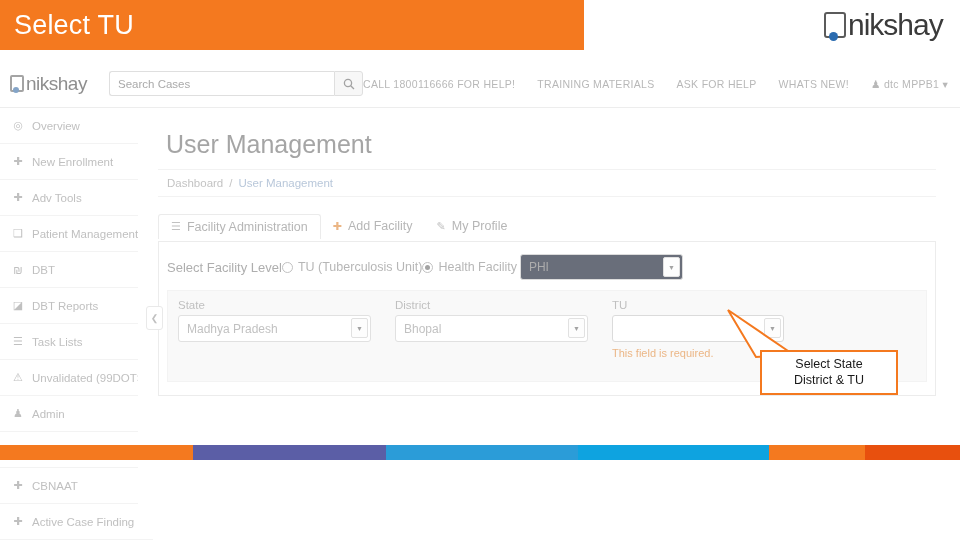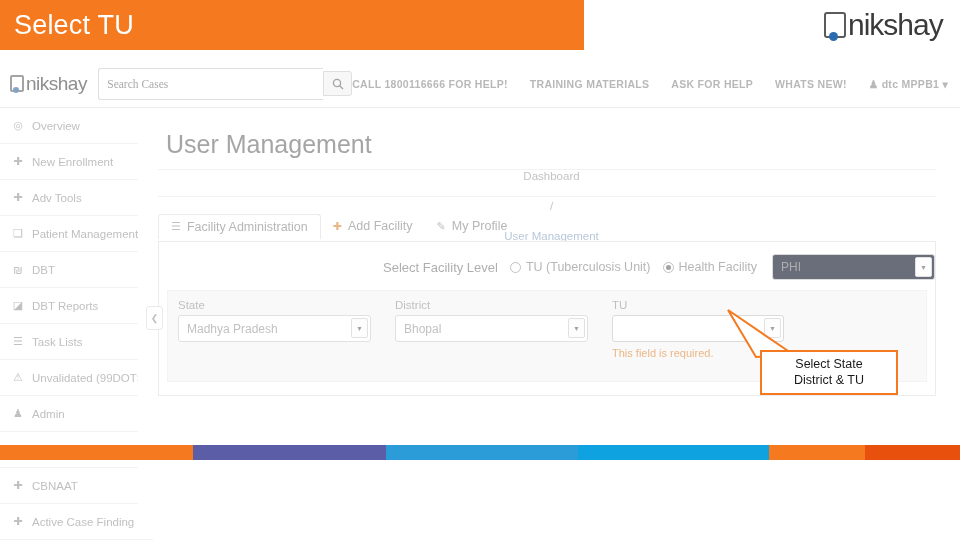--- a/index.html
+++ b/index.html
@@ -109,46 +109,45 @@
   .search-wrap {
     display: flex;
     align-items: center;
     margin-left: 8px;
   }
   .search-input {
     width: 225px; height: 25px;
     border: 1px solid #ccc;
     border-right: none;
     border-radius: 3px 0 0 3px;
-    padding: 15px 8px;
+    padding: 8px 8px;
     font-size: 11.5px;
     color: #9a9a9a;
     background: #fff;
-    font-family: Liberation Serif, serif;
+    font-family: Liberation Sans, sans-serif;
   }
   .search-btn {
     width: 29px; height: 25px;
     border: 1px solid #ccc;
     border-radius: 0 3px 3px 0;
     background: #f3f3f3;
     display: flex; align-items: center; justify-content: center;
     cursor: pointer;
   }
   .search-btn svg { display: block; }
 
   .nav-right {
     margin-left: auto;
     display: flex;
     align-items: center;
     gap: 22px;
     padding-right: 12px;
     font-size: 10.5px;
     color: #8d8d8d;
     letter-spacing: 0.3px;
-    font-weight: bold;
   }
   .nav-right .item { white-space: nowrap; }
 
   
   .sidebar {
     position: absolute;
     left: 0; top: 48px;
     width: 154px; height: 417px;
     background: #ffffff;
     border-right: 1px solid #dfdfdf;
@@ -206,22 +205,21 @@
   .breadcrumb-bar {
     margin: 0 8px 0 20px;
     height: 28px;
     border-top: 1px solid #ebebeb;
     border-bottom: 1px solid #ebebeb;
     display: flex;
     align-items: center;
     font-size: 11.5px;
     color: #9f9f9f;
     padding-left: 9px;
-    gap: 18px;
-    flex-direction: column;
+    gap: 6px;
   }
   .breadcrumb-bar .crumb-link { color: #8ea6c4; }
 
   .tabs {
     display: flex;
     align-items: center;
     margin: 14px 0 0 20px;
     height: 30px;
     font-size: 12.5px;
     color: #8b8b8b;
@@ -247,24 +245,22 @@
     margin: 0 8px 0 20px;
     border: 1px solid #e2e2e2;
     background: #ffffff;
     height: 155px;
     position: relative;
   }
   .panel-row1 {
     display: flex;
     align-items: center;
     padding: 12px 0 0 8px;
-    gap: 12px;
     font-size: 12.5px;
     color: #8b8b8b;
-    justify-content: flex-end;
   }
   .panel-row1 .lbl { font-size: 13px; color: #7e7e7e; }
   .radio-opt { display: flex; align-items: center; gap: 5px; font-size: 12.5px; color: #8b8b8b; cursor: pointer; }
   .radio {
     width: 11px; height: 11px;
     border: 1px solid #9c9c9c;
     border-radius: 50%;
     display: inline-block;
     position: relative;
     background: #fff;

